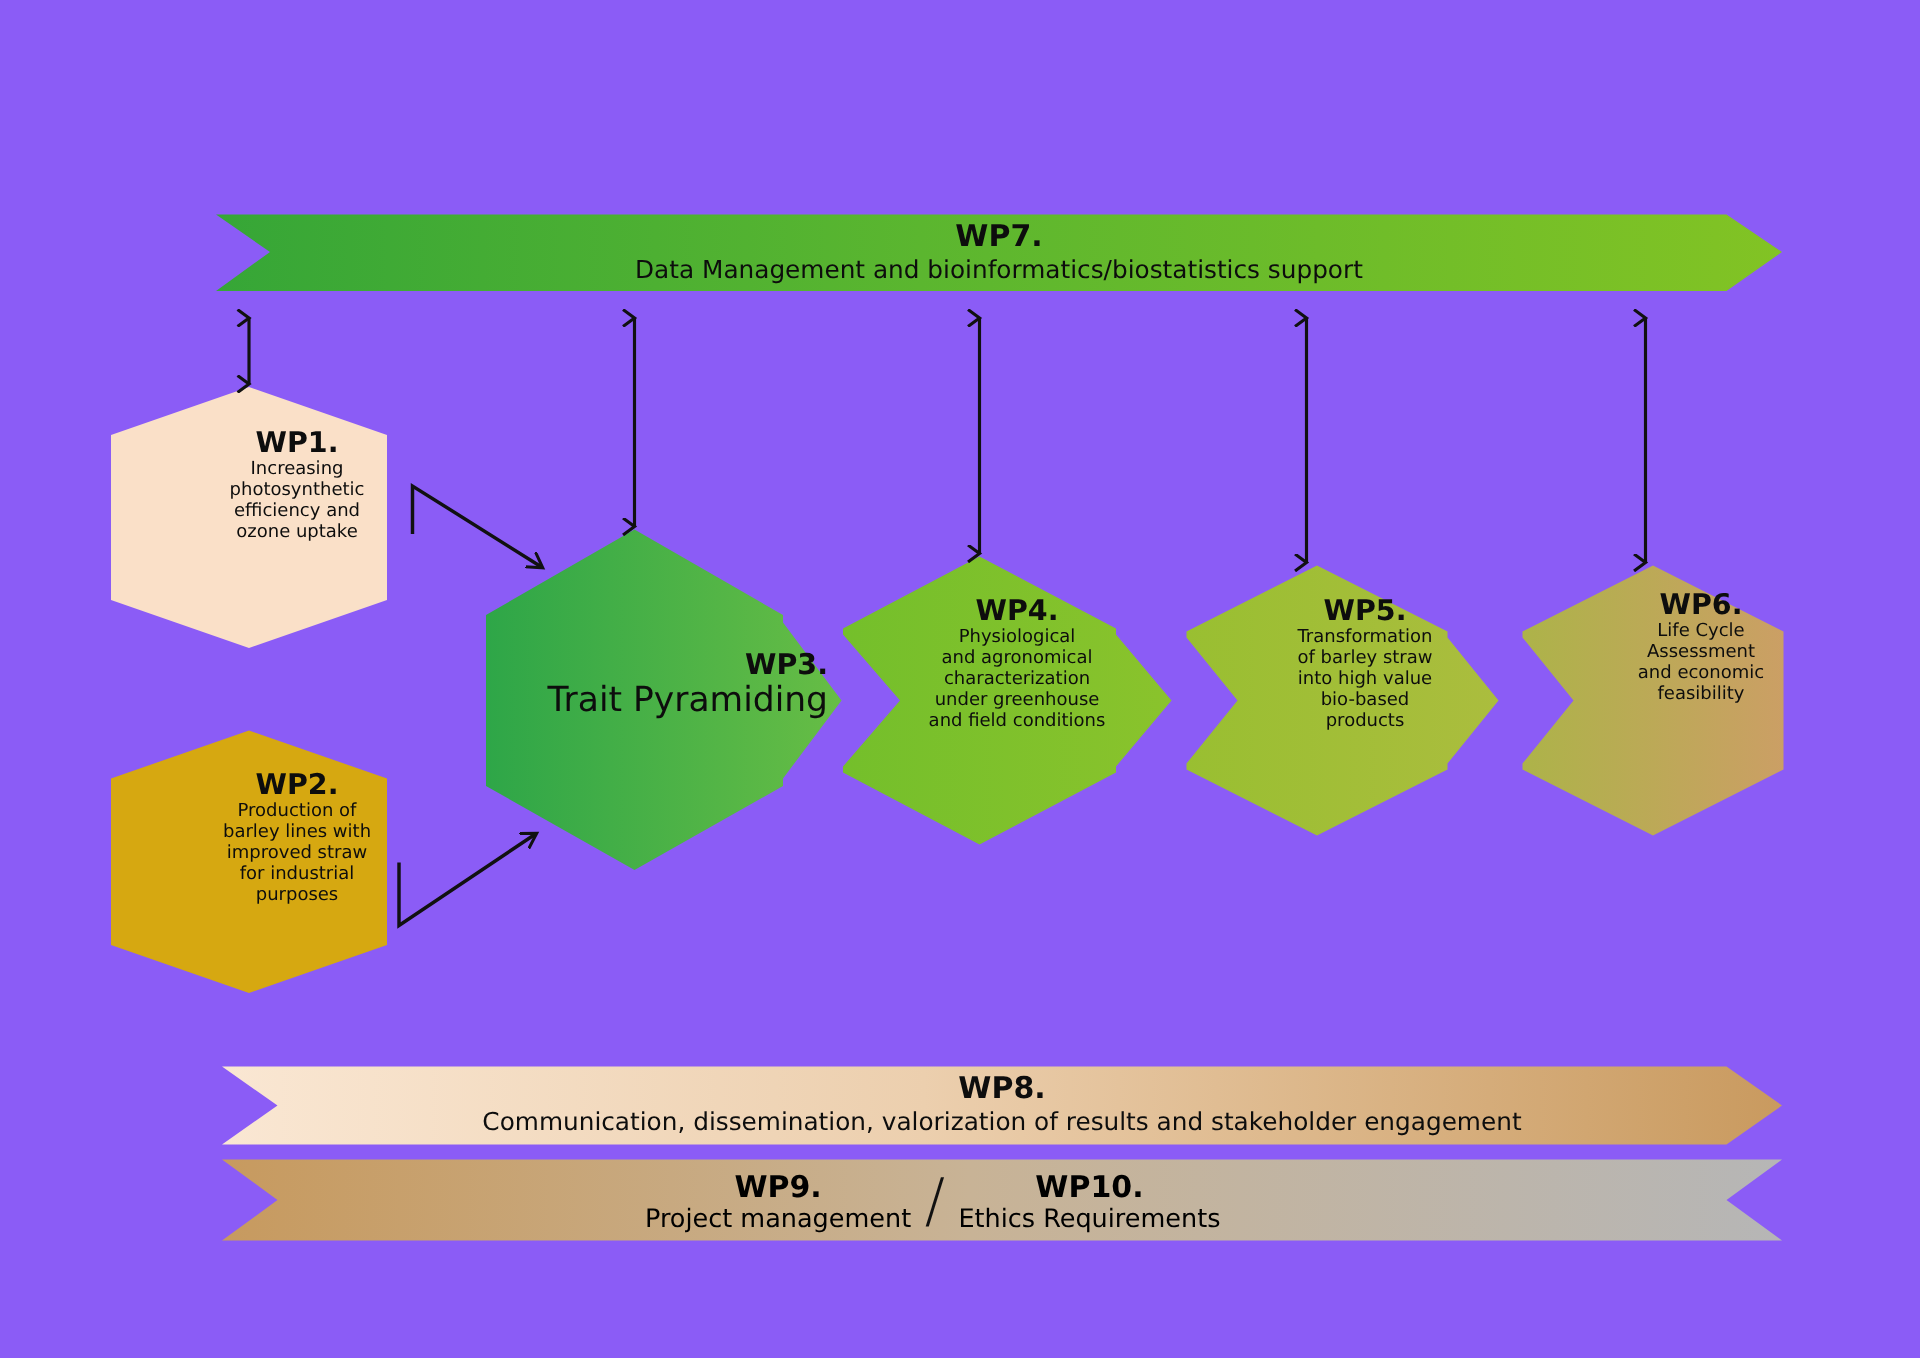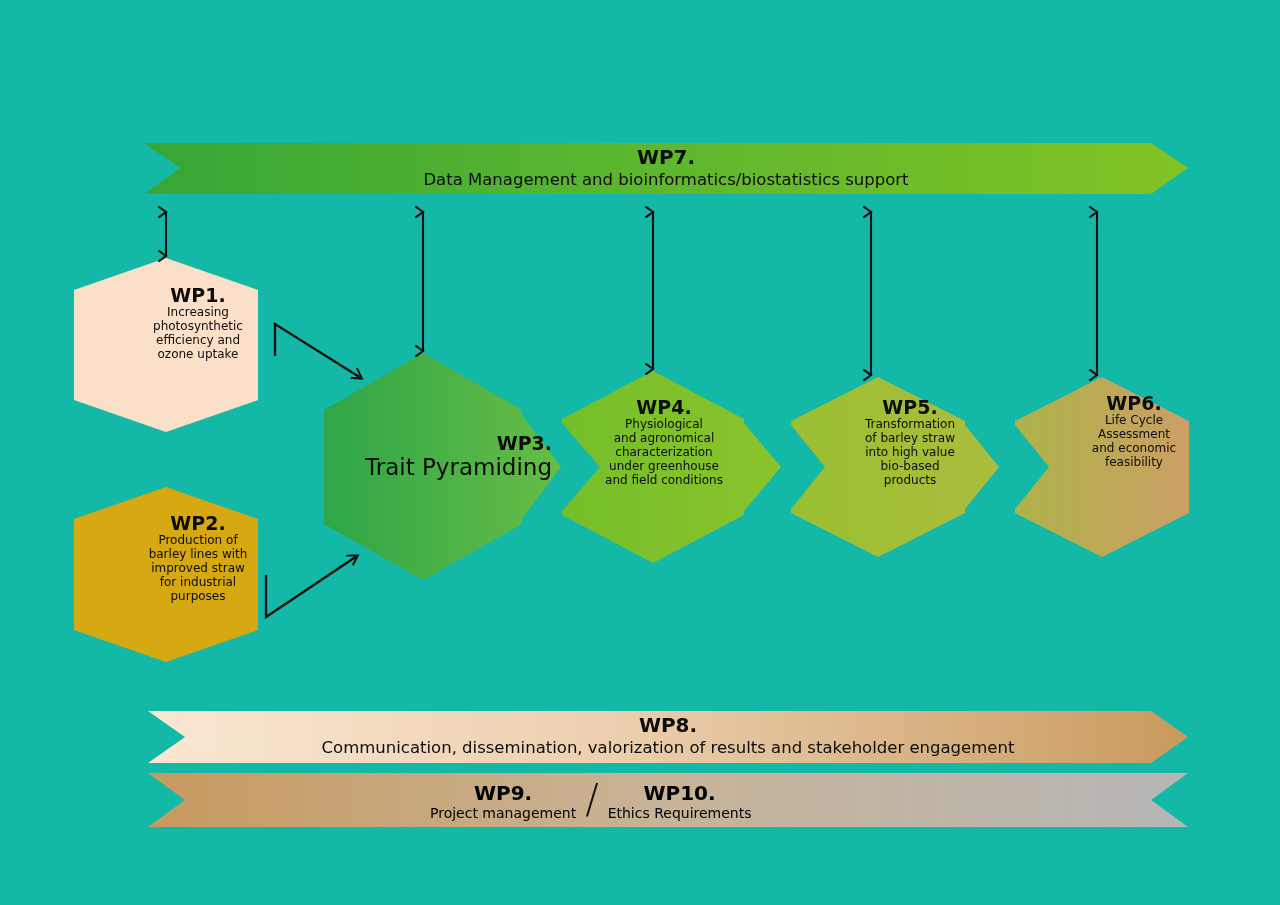--- a/index.html
+++ b/index.html
@@ -1,34 +1,34 @@
 <!DOCTYPE html>
 <html><head>
 <meta charset="utf-8">
 <style>
   html,body{margin:0;padding:0;background:#ffffff;}
   body{width:1280px;height:905px;overflow:hidden;font-family:"DejaVu Sans",sans-serif;}
-  #stage{position:relative;width:1280px;height:905px;background:#14b8a6;}
+  #stage{position:relative;width:1280px;height:905px;background:#8b5cf6;}
   svg.layer{position:absolute;left:0;top:0;width:1280px;height:905px;}
   .wp-text{position:absolute;text-align:center;color:#0d0d0d;line-height:1.16;
            font-family:"DejaVu Sans",sans-serif;pointer-events:none;padding-left:32px;}
   .wp-code{font-weight:bold;display:block;}
   .wp-desc{display:block;}
   .bar-text{position:absolute;text-align:center;color:#0d0d0d;line-height:1.18;
             font-family:"DejaVu Sans",sans-serif;}
   .bar-code{font-weight:bold;font-size:20px;display:block;}
   .bar-desc{font-size:16.5px;display:block;}
   .hex-label .wp-code{font-size:19px;}
   .hex-label .wp-desc{font-size:12px;}
   .wp3-label .wp-code{font-size:19px;}
   .wp3-label .wp-desc{font-size:23px;}
   .split-wrap{position:absolute;display:flex;align-items:flex-end;}
   .split-col{text-align:center;}
   .split-col .bar-code{font-size:20px;}
-  .split-col .bar-desc{font-size:14px;}
+  .split-col .bar-desc{font-size:17px;}
   .slash{font-size:40px;color:#111;line-height:1;padding:0 9px 2px 9px;font-weight:300;}
 </style>
 </head>
 <body>
 
 <div id="stage">
 
   <svg class="layer" viewBox="0 0 1280 905">
     <defs>
       <linearGradient id="g-wp7" x1="0" y1="0" x2="1" y2="0">
@@ -124,21 +124,21 @@
     <span class="wp-desc">improved straw</span>
     <span class="wp-desc">for industrial</span>
     <span class="wp-desc">purposes</span>
   </div>
 
   <div class="wp-text wp3-label" style="left:326px;top:432px;width:194px;text-align:right;">
     <span class="wp-code">WP3.</span>
     <span class="wp-desc">Trait Pyramiding</span>
   </div>
 
-  <div class="wp-text hex-label" style="left:541px;top:396px;width:182px;">
+  <div class="wp-text hex-label" style="left:555px;top:396px;width:182px;">
     <span class="wp-code">WP4.</span>
     <span class="wp-desc">Physiological</span>
     <span class="wp-desc">and agronomical</span>
     <span class="wp-desc">characterization</span>
     <span class="wp-desc">under greenhouse</span>
     <span class="wp-desc">and field conditions</span>
   </div>
 
   <div class="wp-text hex-label" style="left:792px;top:396px;width:172px;">
     <span class="wp-code">WP5.</span>

